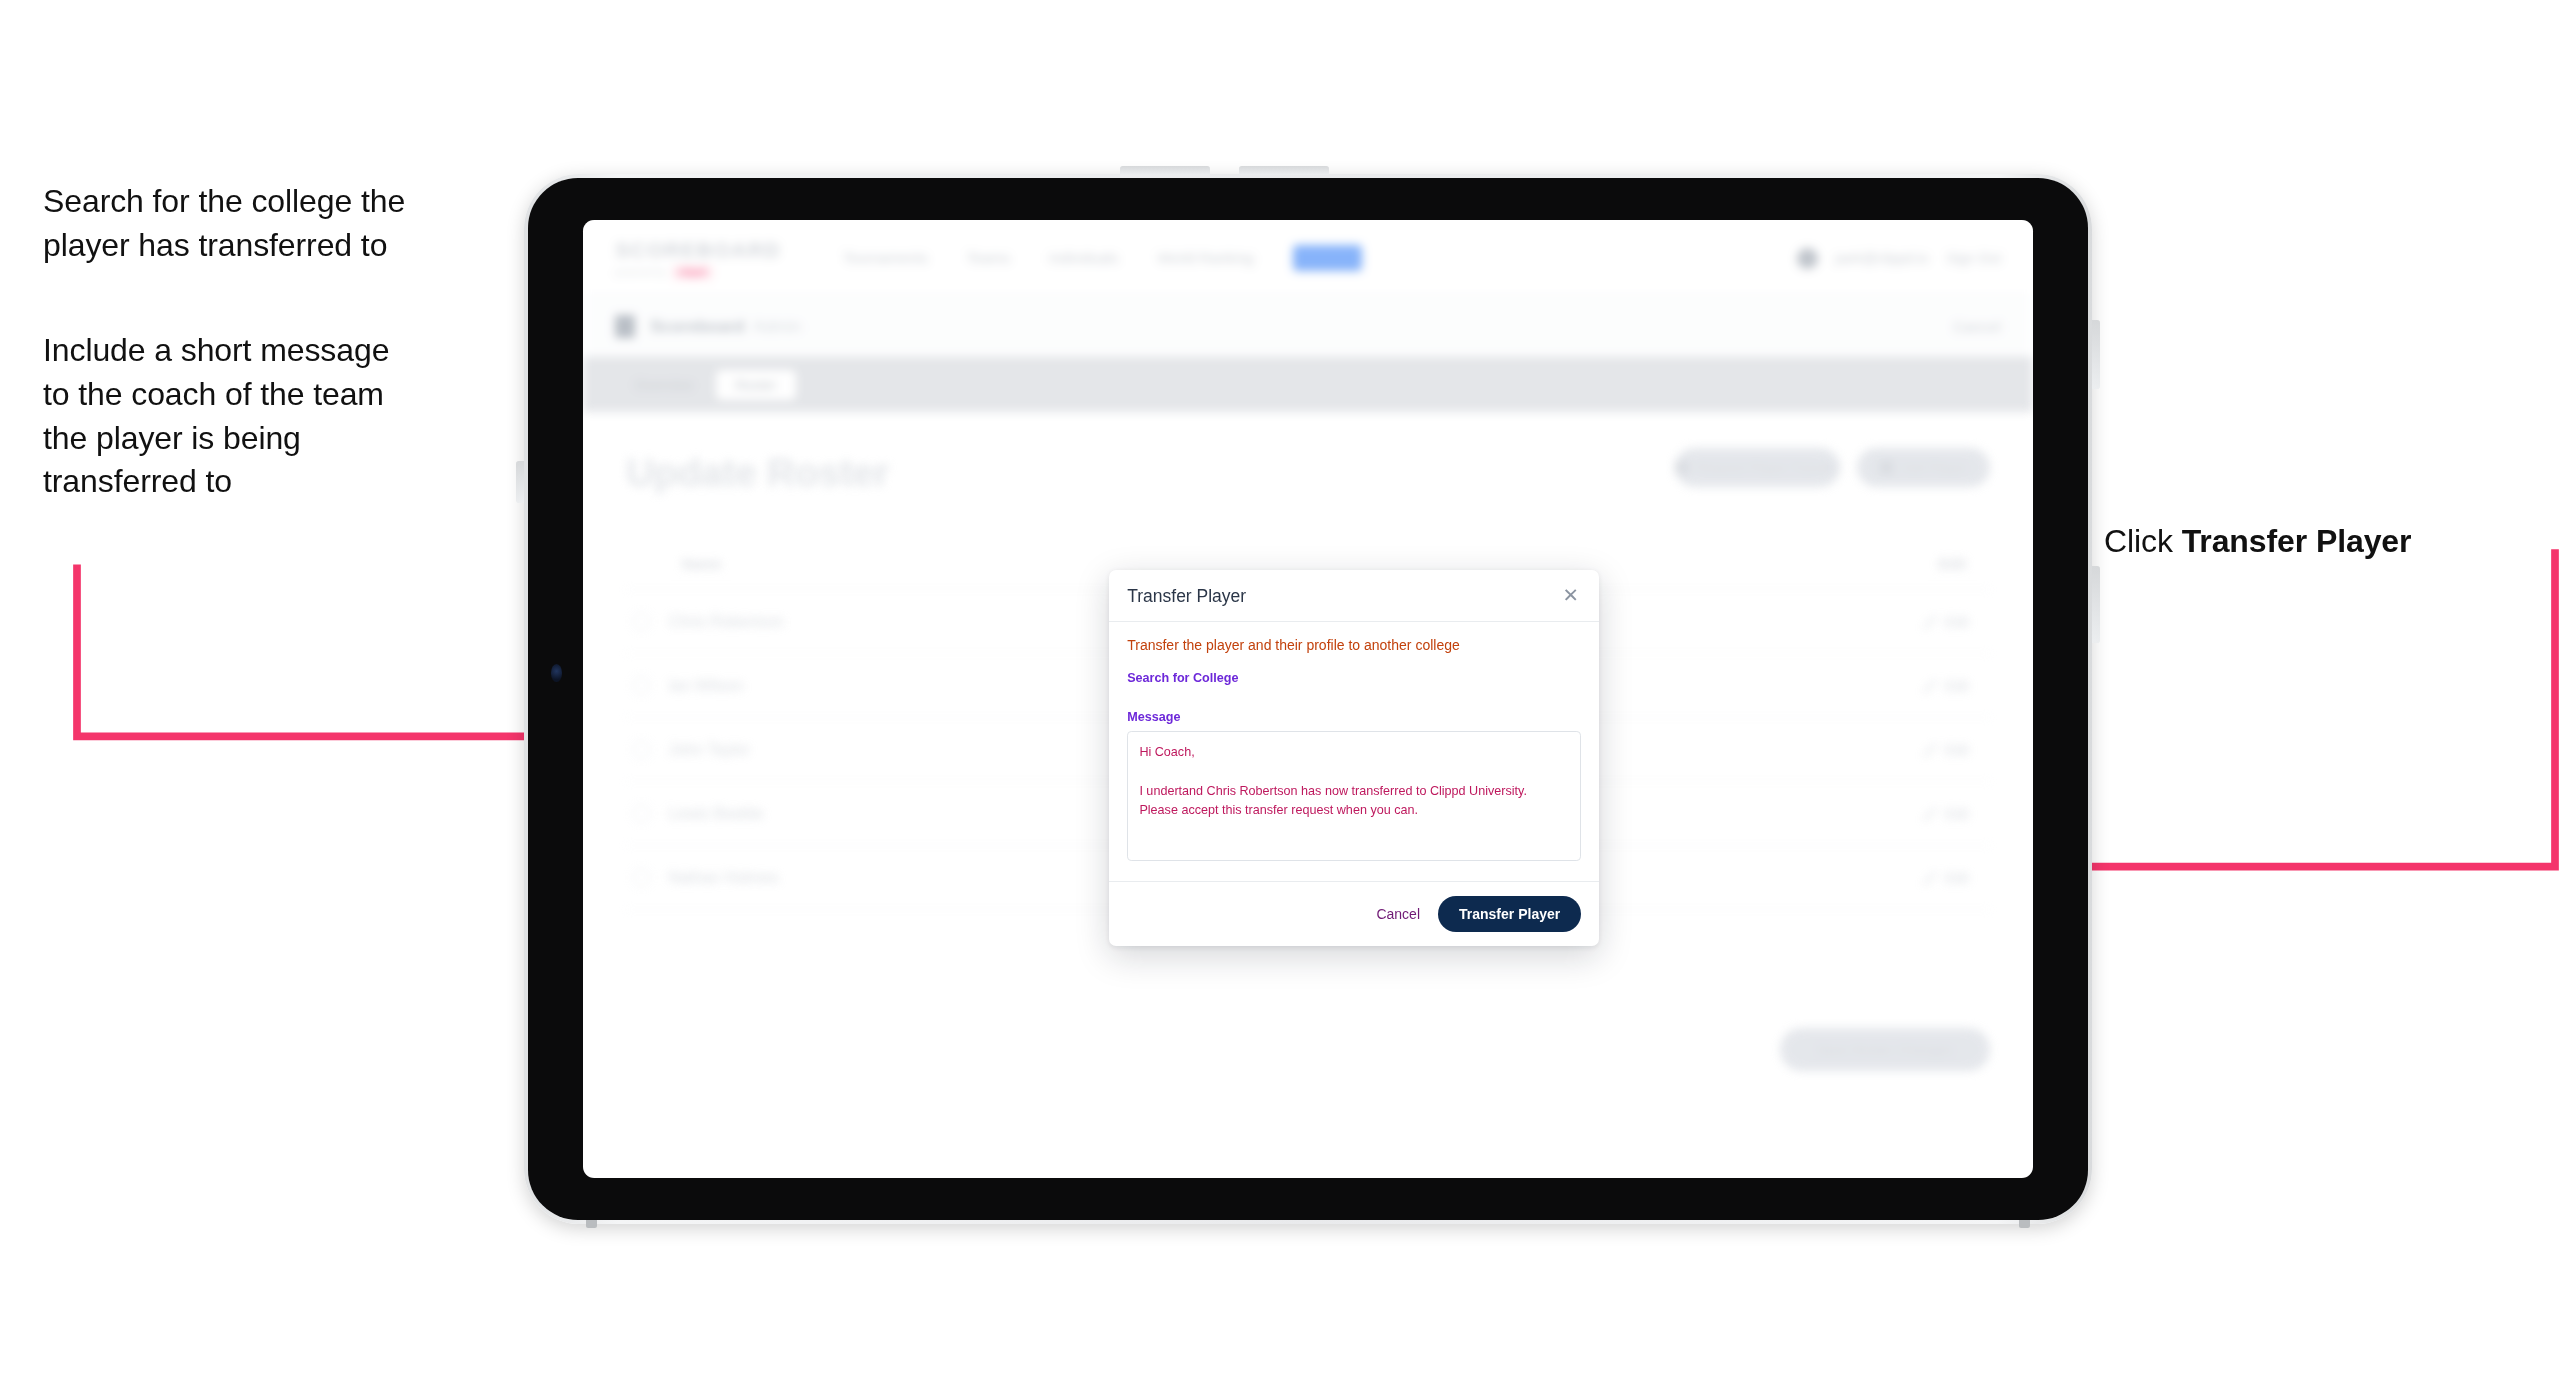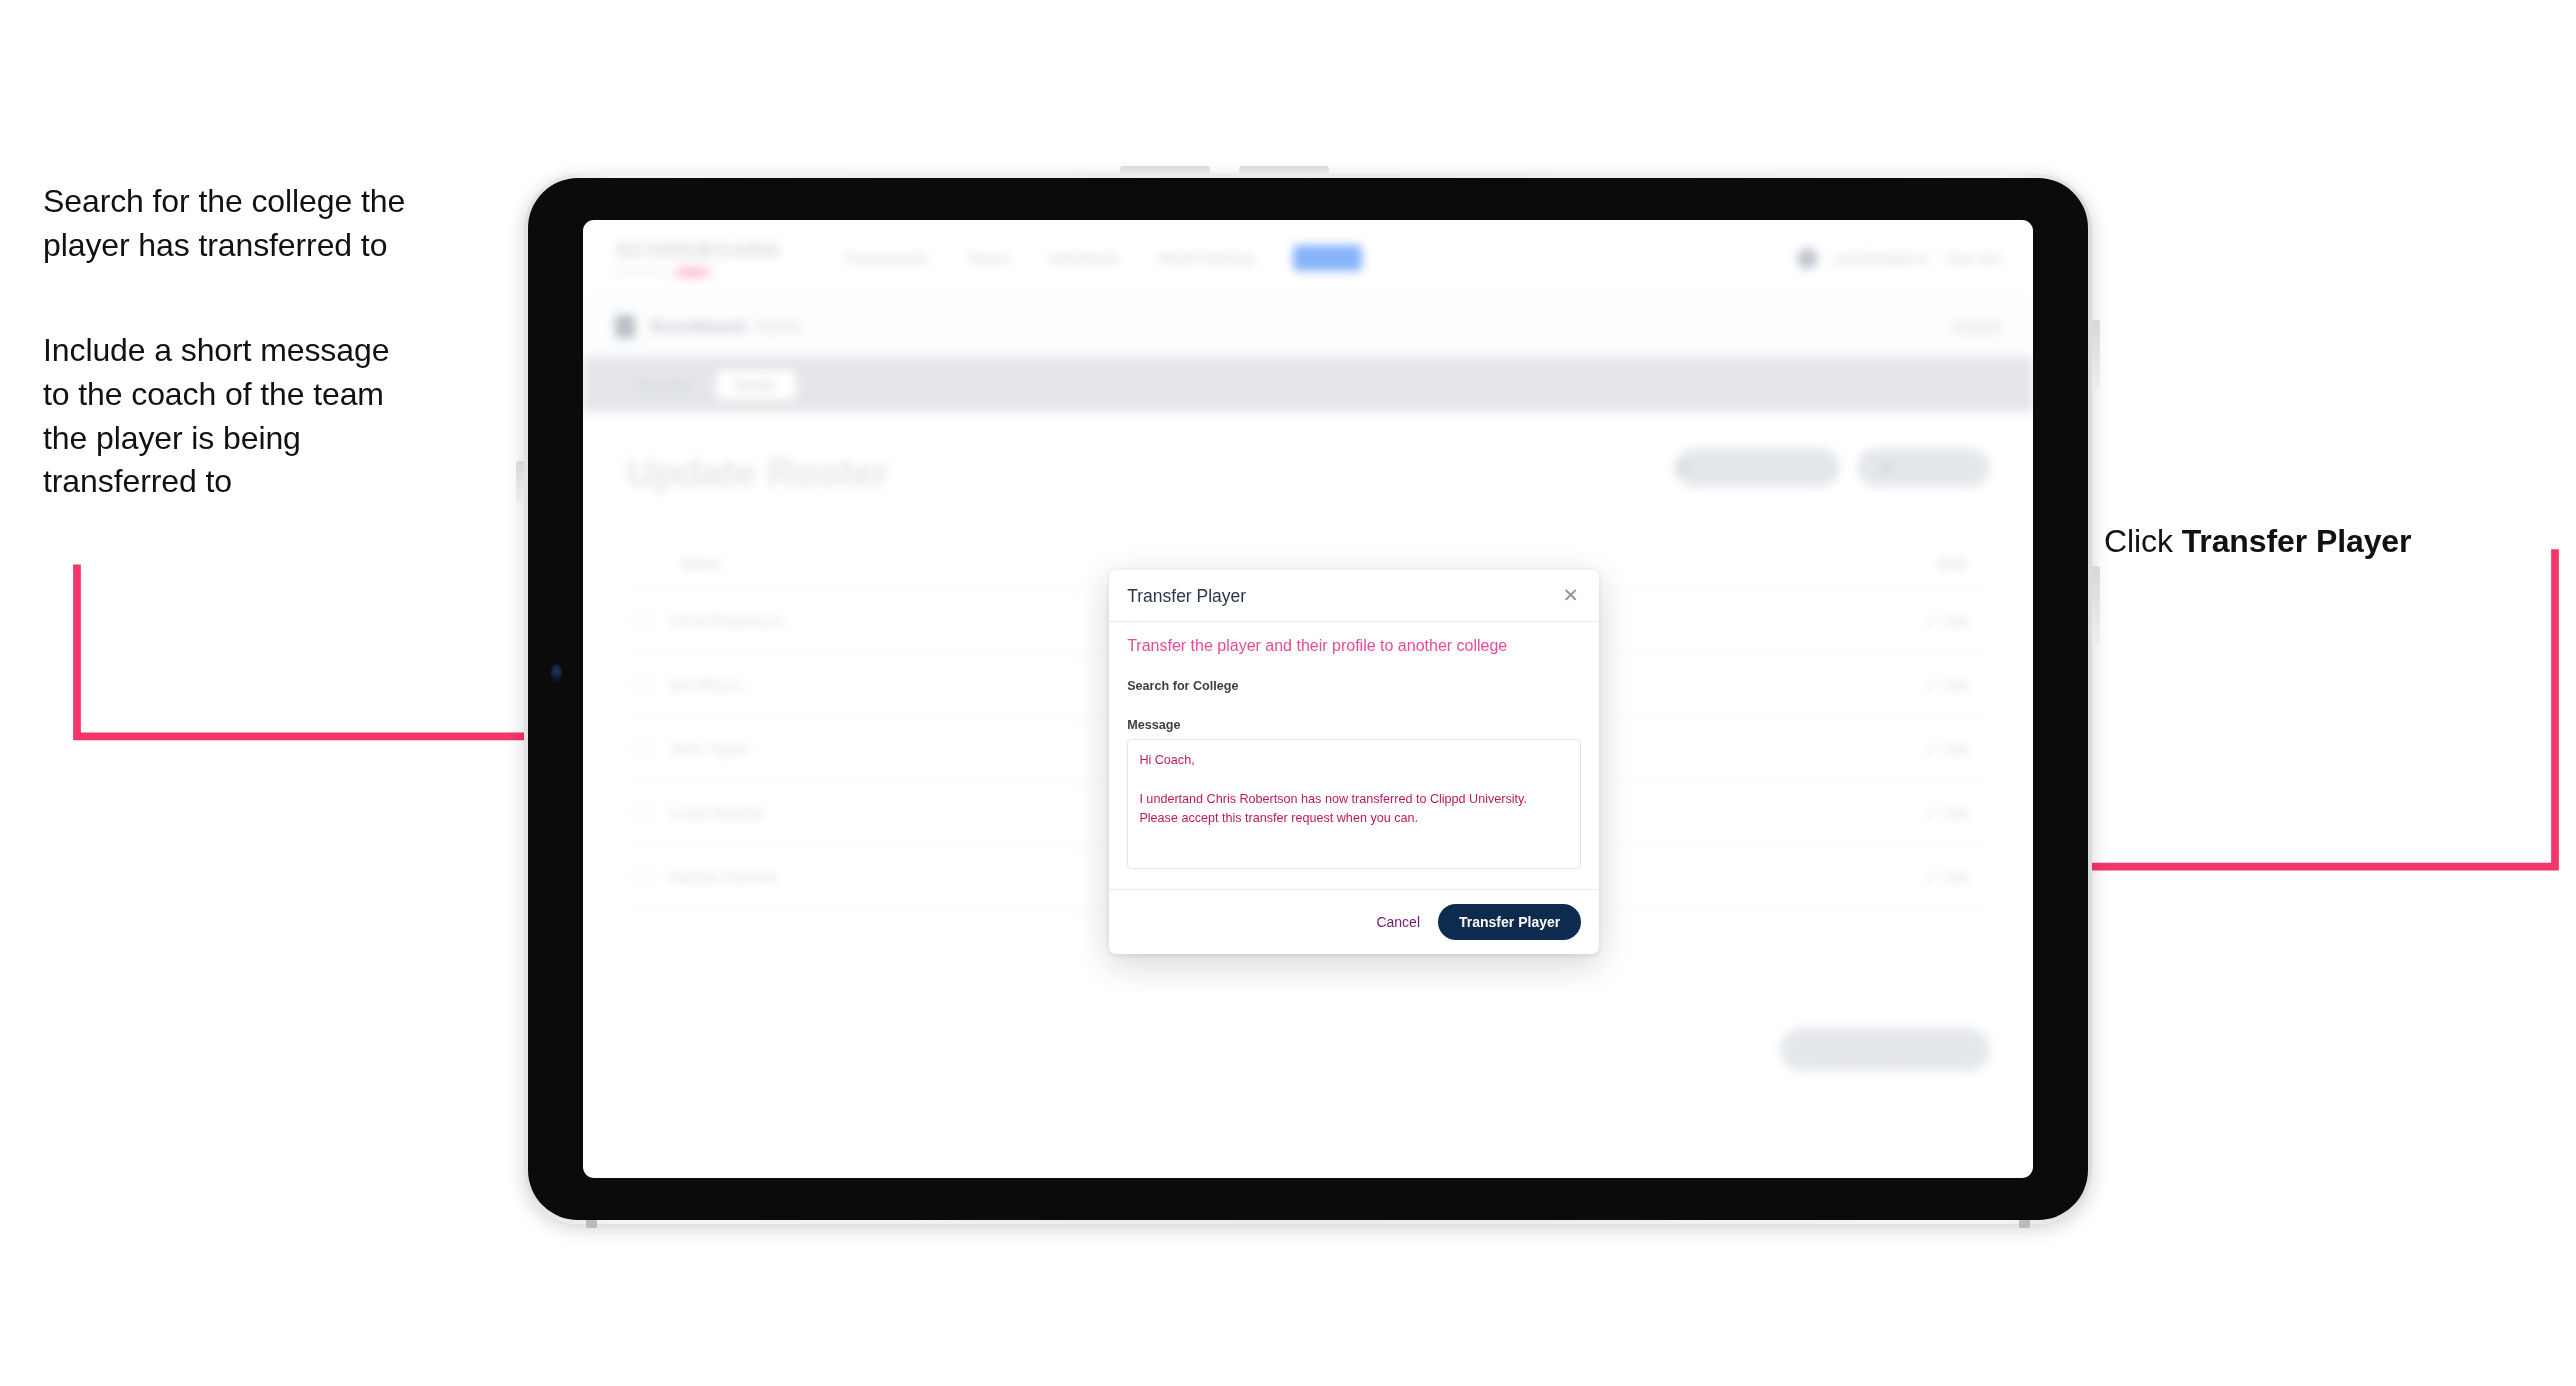--- a/index.html
+++ b/index.html
@@ -167,22 +167,22 @@
     display:flex; align-items:center; padding: 15.4px 18px 14px 18px;
     border-bottom: 0.7px solid #e9ecef;
   }
   .m-title { font-size: 17.5px; color:#2b3648; }
   .m-close {
     margin-left:auto; width:21px; height:21px;
     display:flex; align-items:center; justify-content:center;
     color:#8b94a1; font-size: 19.6px; line-height:1; cursor:pointer;
   }
   .m-body { padding: 15.4px 18px 18px 18px; }
-  .m-desc { font-size: 16px; color:#ec4899; margin-bottom: 24px; }
-  .m-label { font-size: 12.6px; color:#404040; font-weight:bold; margin-bottom: 7.7px; }
+  .m-desc { font-size: 14px; color:#c2410c; margin-bottom: 18px; }
+  .m-label { font-size: 12.6px; color:#6d28d9; font-weight:bold; margin-bottom: 7.7px; }
   .m-input {
     width:100%; border:0.7px solid #dfe3e8; border-radius:4.2px;
     padding: 10.5px 11.2px; font-size: 13.3px; color:#2b3648;
     font-family:"Liberation Sans", sans-serif; background:#fff;
   }
   .m-gap { height: 17px; }
   .m-textarea {
     width:100%; height: 130px; border:0.7px solid #dfe3e8; border-radius:4.2px;
     padding: 10.5px 11.2px; font-size: 12.6px; color:#be185d; resize:none;
     font-family:"Liberation Sans", sans-serif; line-height: 1.55; background:#fff;

